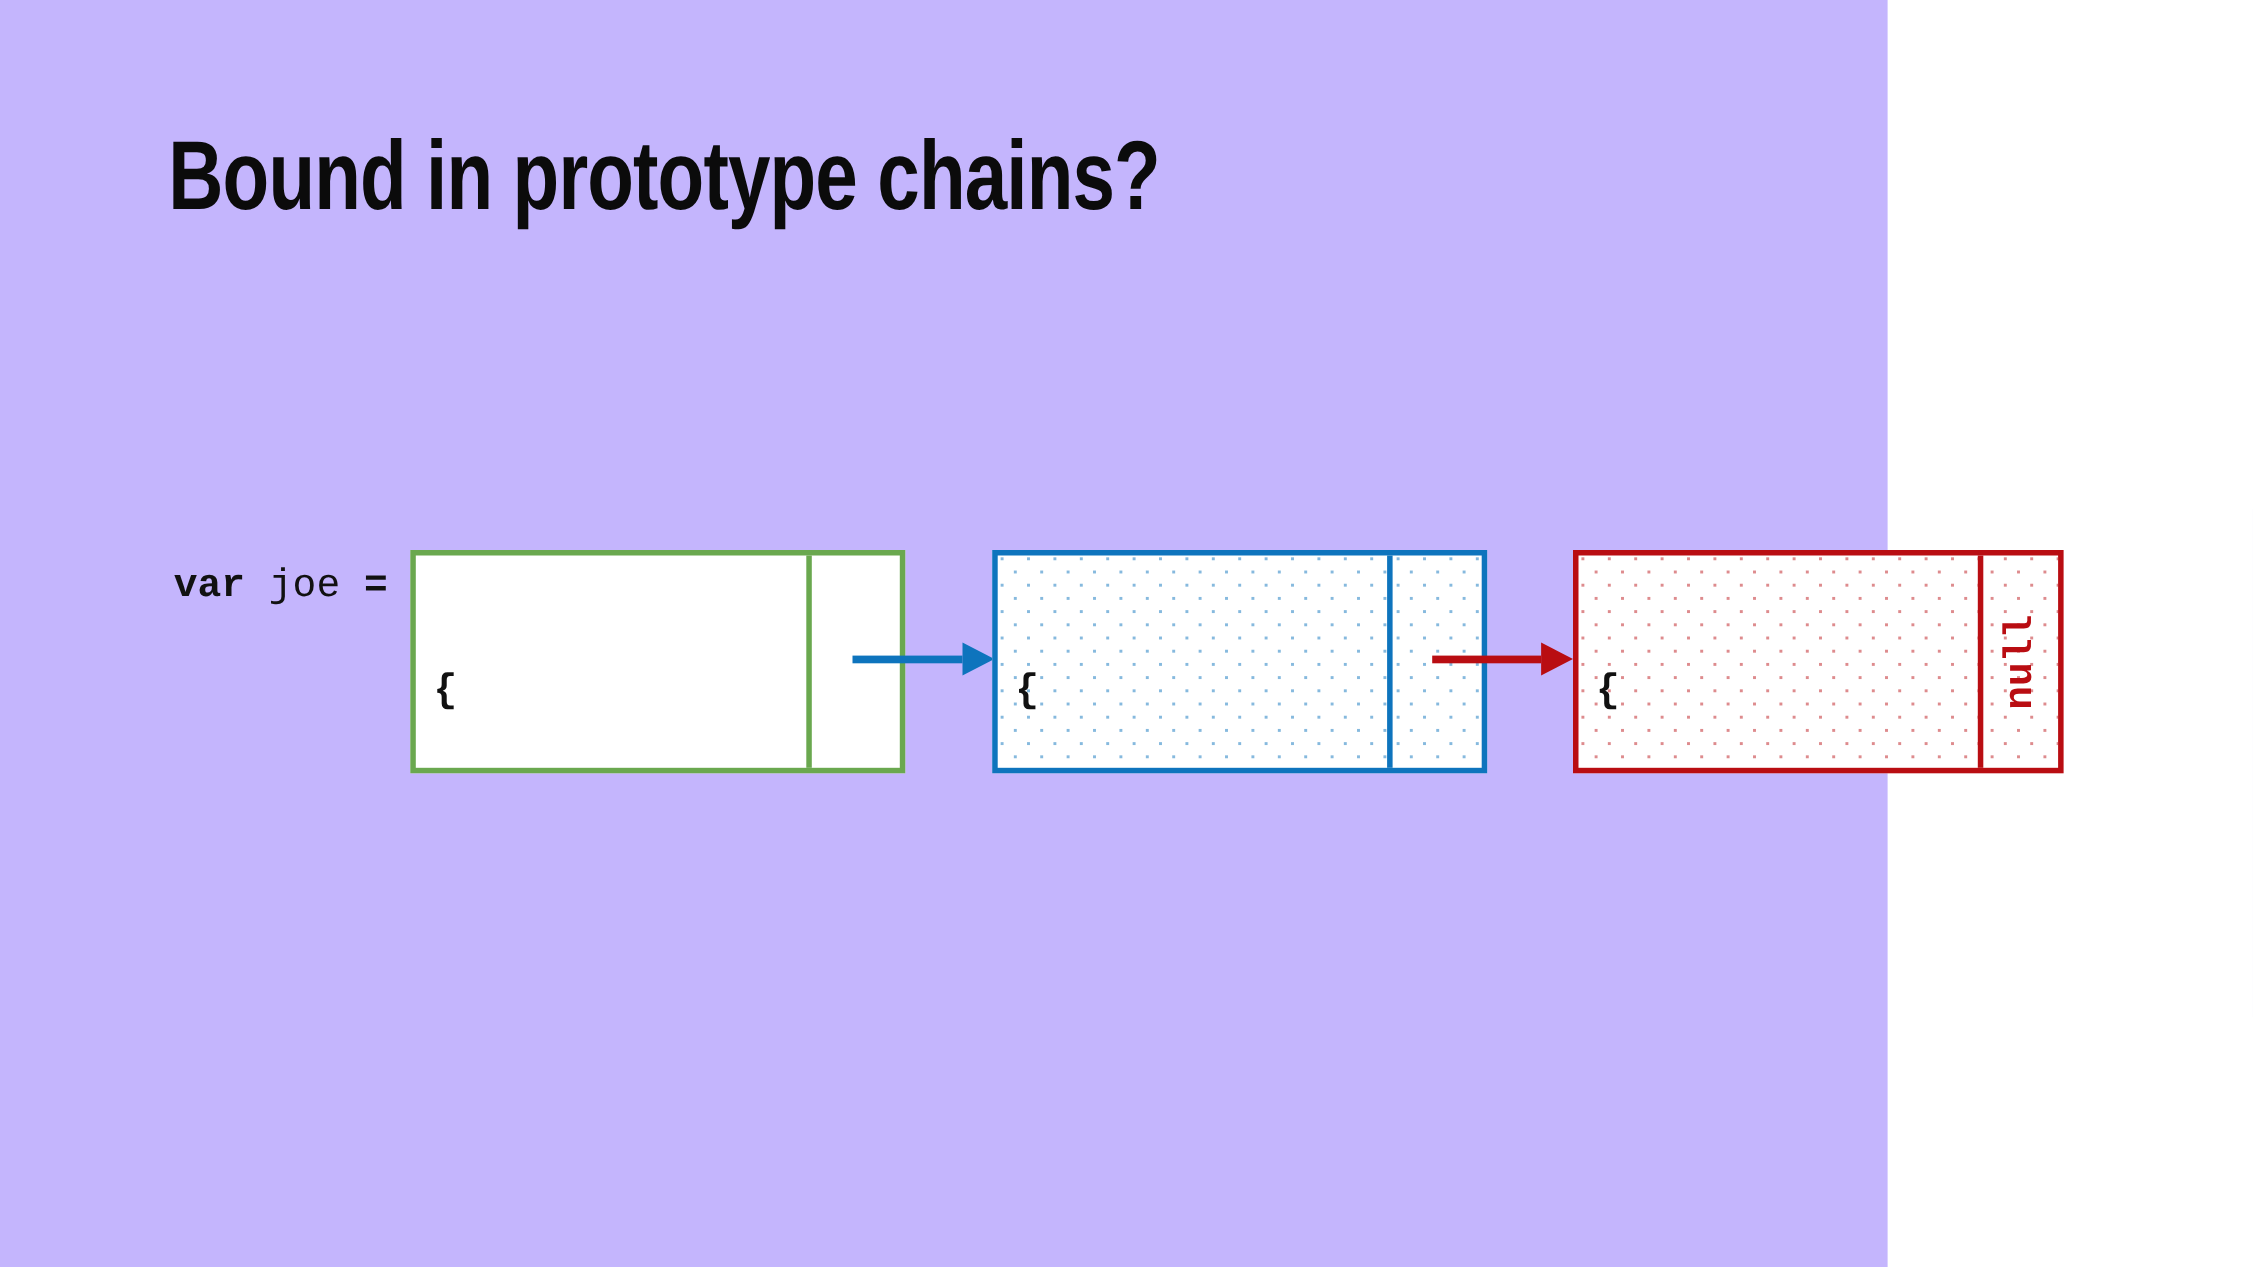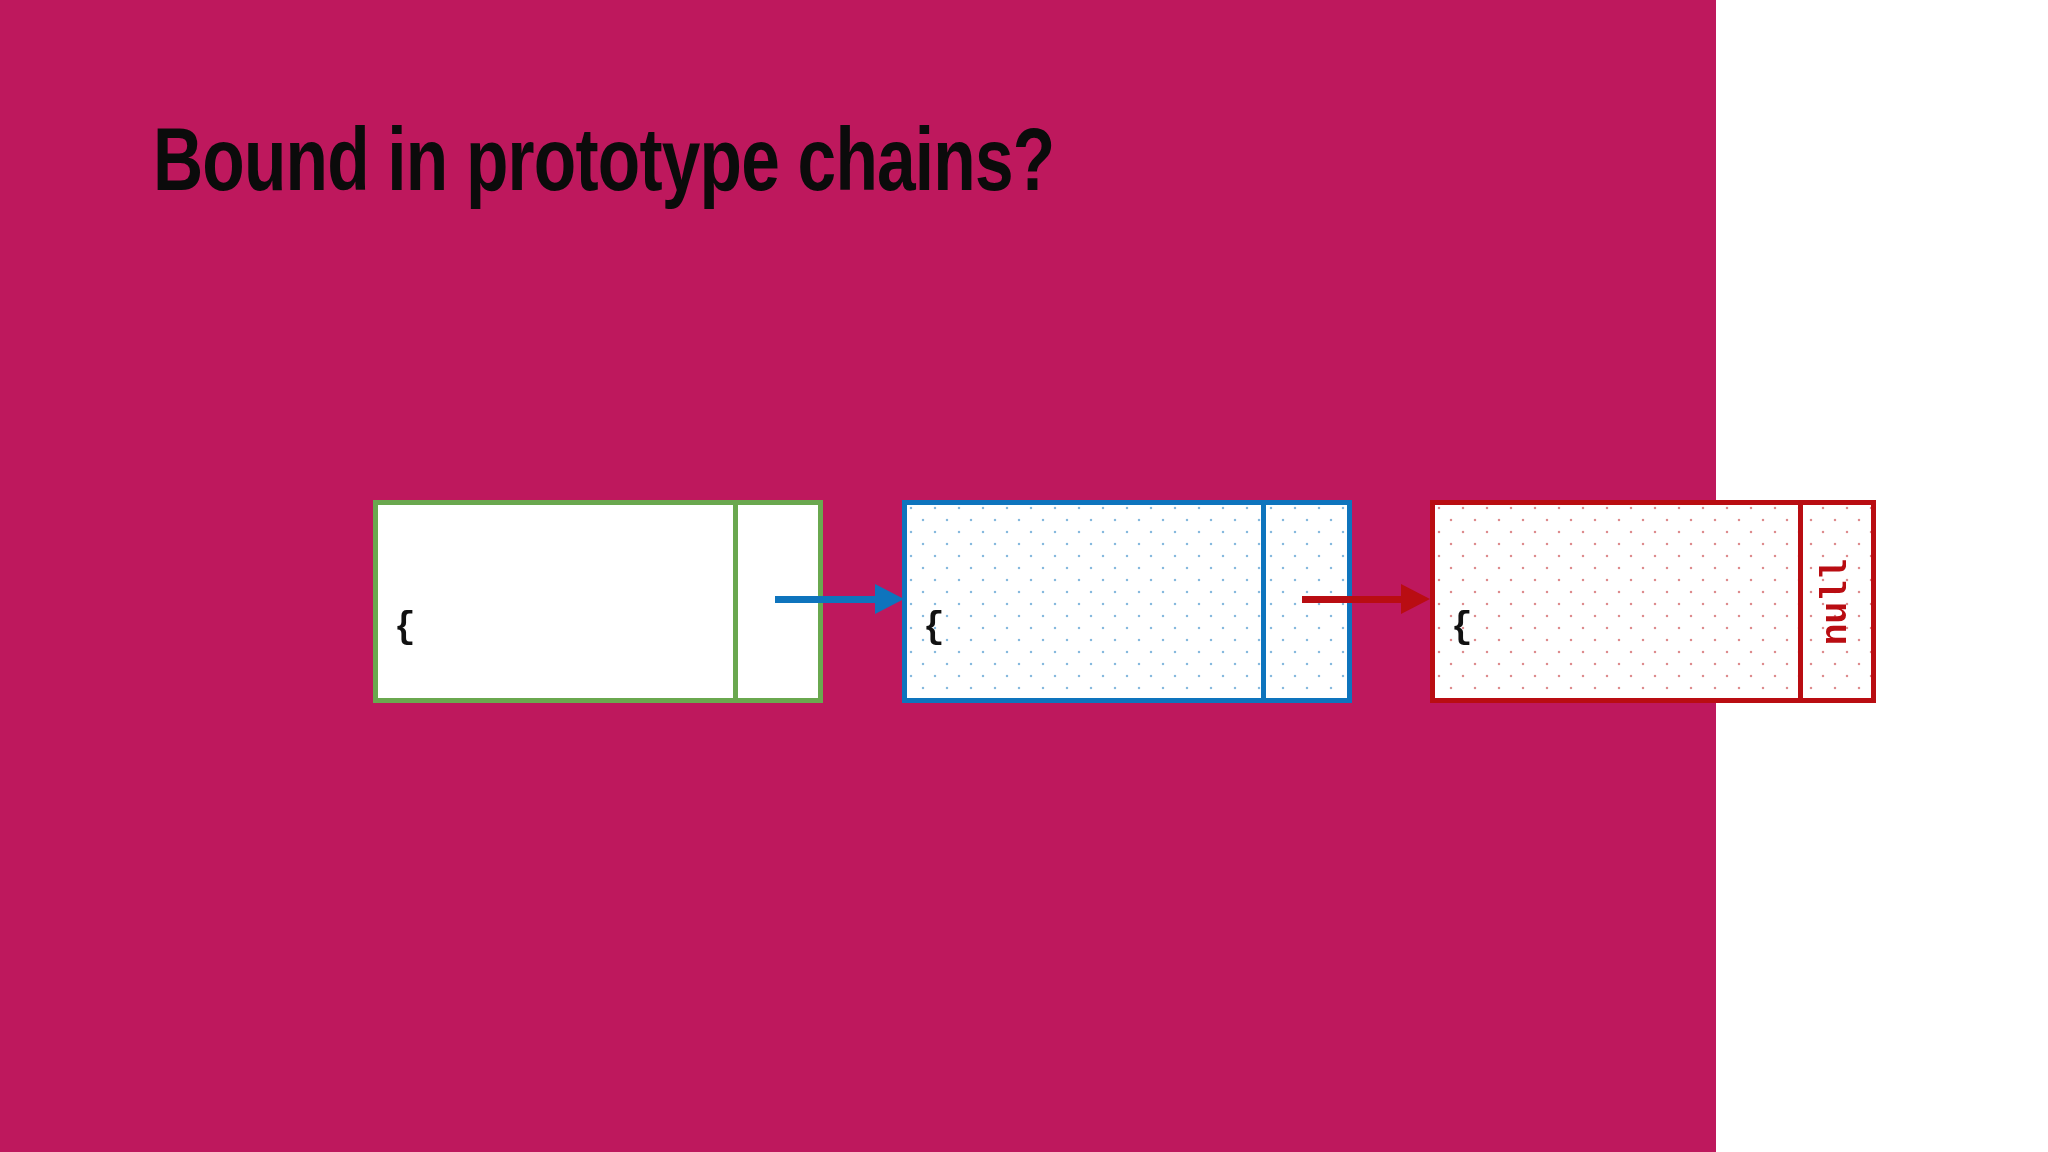--- a/index.html
+++ b/index.html
@@ -4,21 +4,21 @@
 <style>
   :root{
     --green:#6aa84f;
     --blue:#0e74bd;
     --red:#b90d12;
     --text:#111111;
   }
   *{box-sizing:border-box;margin:0;padding:0;}
   html,body{width:2048px;height:1152px;overflow:hidden;background:#ffffff;}
   .slide{
-    position:relative;width:1716px;height:1152px;background:#be185d;
+    position:relative;width:1716px;height:1152px;background:#c4b5fd;
     font-family:"Liberation Sans",sans-serif;
   }
   .title{
     position:absolute;left:153px;top:108px;
     font-size:89px;font-weight:700;color:#0b0b0b;
     letter-spacing:-1px;line-height:1.15;
     transform:scaleX(0.78);transform-origin:left center;
     white-space:nowrap;
   }
   .code,.code *{
@@ -81,20 +81,21 @@
   .arrow-red .arrow-line{background:var(--red);}
   .arrow-red .arrow-head{border-left-color:var(--red);}
 </style>
 </head>
 <body>
 
 <div class="slide">
 
   <h1 class="title">Bound in prototype chains?</h1>
 
+  <div class="code var-label"><span class="bold">var</span><span> joe </span><span class="bold">= </span></div>
 
   <div class="obj-box box-green code">
     <div class="code-cell">
       <div class="code-line"><span></span><span class="bold">{</span></div>
       
       
       
     </div>
     <div class="ptr-cell"></div>
   </div>

